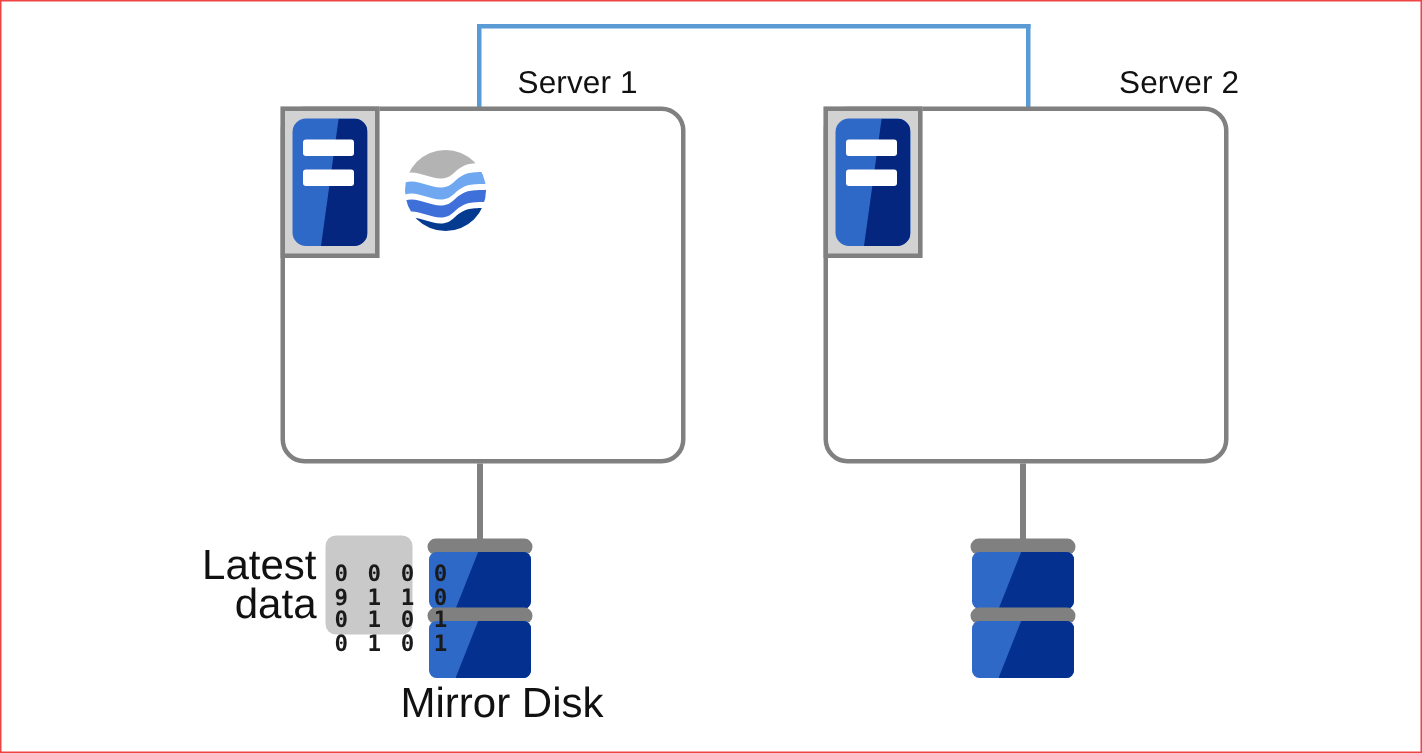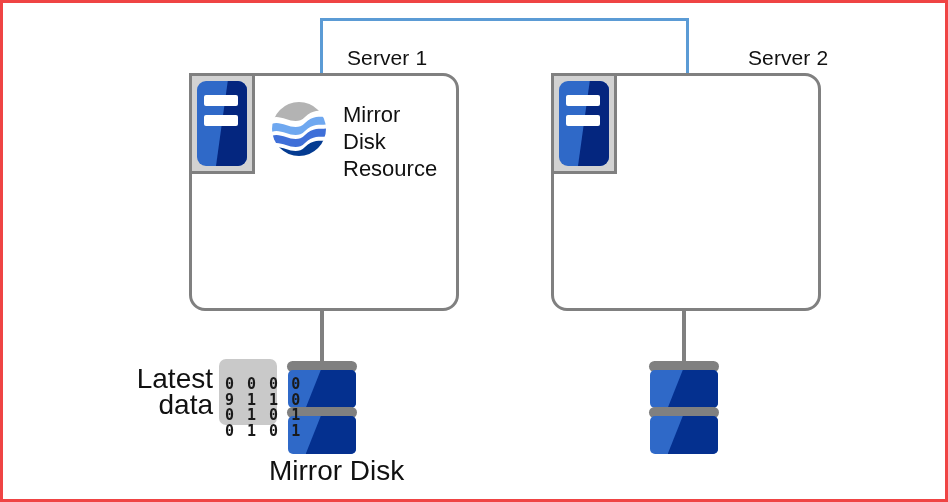--- a/index.html
+++ b/index.html
@@ -8,21 +8,21 @@
     background: #ffffff;
   }
   body {
     font-family: "Liberation Sans", sans-serif;
   }
   #canvas {
     position: relative;
     width: 948px;
     height: 502px;
     background: #ffffff;
-    border: 3px solid #ef4444;
+    border: 1px solid #ef4444;
     box-sizing: border-box;
     overflow: hidden;
   }
 
   
   .link-seg {
     position: absolute;
     background: #5b9bd5;
   }
 
@@ -200,25 +200,20 @@
       <g clip-path="url(#gclip)">
         <rect x="0" y="0" width="56" height="56" fill="#ffffff"></rect>
         <path d="M -4 20 C 8 8, 22 28, 34 16 C 44 6, 52 12, 60 8 L 60 -6 L -4 -6 Z" fill="#b3b3b3"></path>
         <path d="M -4 26 C 8 14, 22 34, 34 22 C 44 12, 52 18, 60 14 L 60 22 C 52 26, 44 20, 34 30 C 22 42, 8 22, -4 34 Z" fill="#6fa8f0"></path>
         <path d="M -4 38 C 8 26, 22 46, 34 34 C 44 24, 52 30, 60 26 L 60 34 C 52 38, 44 32, 34 42 C 22 54, 8 34, -4 46 Z" fill="#3f6fd8"></path>
         <path d="M -4 50 C 8 38, 22 58, 34 46 C 44 36, 52 42, 60 38 L 60 62 L -4 62 Z" fill="#043b91"></path>
       </g>
     </svg>
   </div>
 
-  <div class="res-text" style="left:340px; top:98px;">
-    <div>Mirror</div>
-    <div>Disk</div>
-    <div>Resource</div>
-  </div>
 
   <div class="server-label" style="left:745px; top:43px;">Server 2</div>
 
   <div class="server-box" style="left:548px; top:70px; width:270px; height:238px;"></div>
 
   <div class="srv-icon" style="left:548px; top:70px;">
     <div class="body">
       <div class="shade"></div>
       <div class="bar b1"></div>
       <div class="bar b2"></div>

